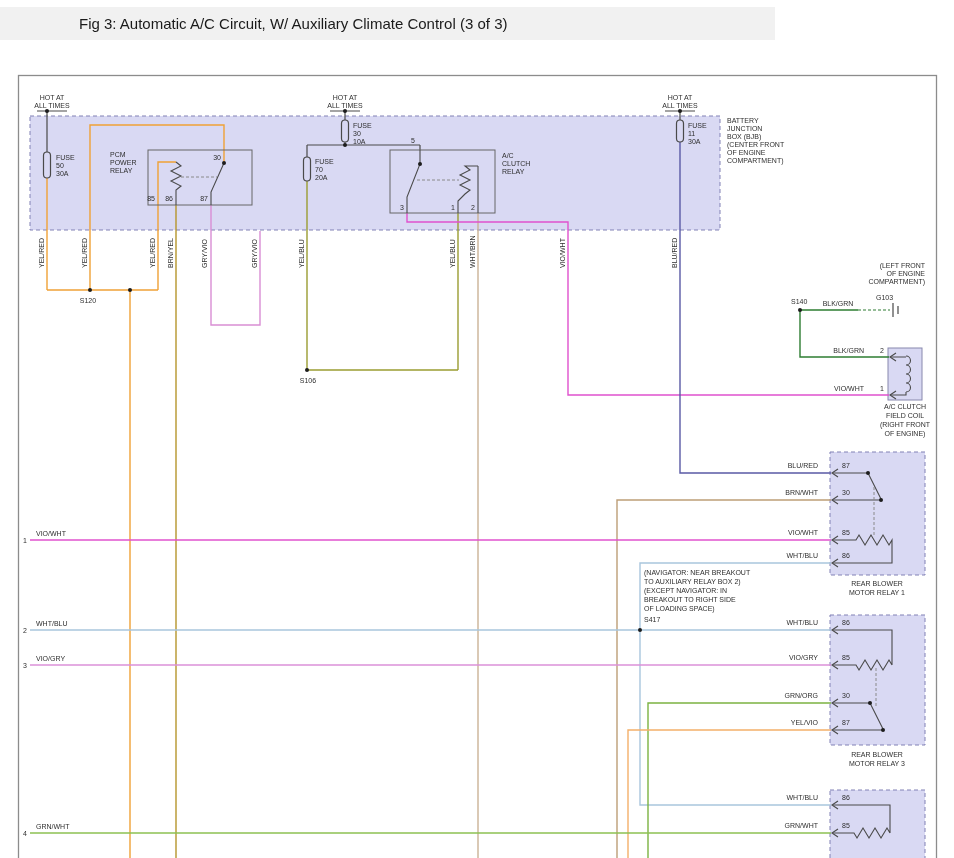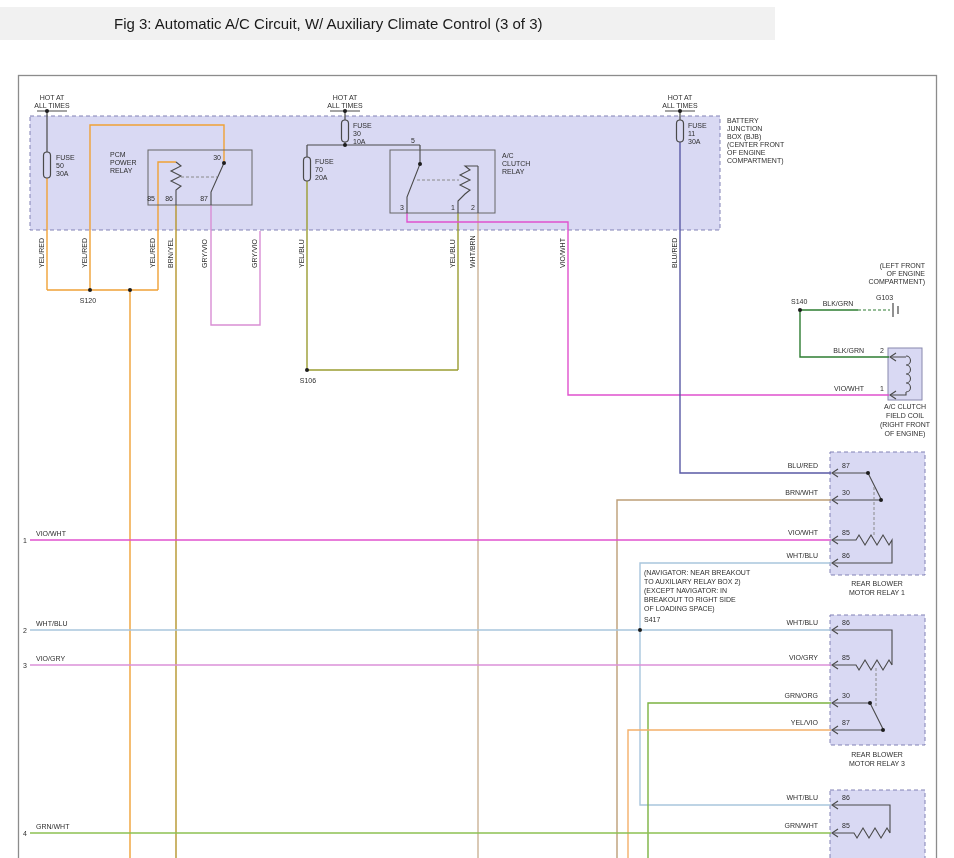--- a/index.html
+++ b/index.html
@@ -1,19 +1,19 @@
 <!DOCTYPE html>
 <html><head>
 <meta charset="utf-8">
 <style>
   *{margin:0;padding:0;box-sizing:border-box}
   html,body{width:954px;height:858px;background:#fff;overflow:hidden;position:relative;
     font-family:"Liberation Sans",sans-serif}
   .titlebar{position:absolute;left:0;top:7px;width:775px;height:33px;background:#f1f1f1;
-    display:flex;align-items:center;padding-left:114px}
+    display:flex;align-items:center;padding-left:79px}
   .titlebar span{font-size:15px;color:#1a1a1a;white-space:nowrap}
   svg{position:absolute;left:0;top:0}
   svg text{font-family:"Liberation Sans",sans-serif;font-size:7px;fill:#2e2e2e}
   .e{text-anchor:end}.m{text-anchor:middle}
   .wire{fill:none;stroke-width:1.4}
   .int{fill:none;stroke:#4a4a4a;stroke-width:1.1}
   .thin{fill:none;stroke:#4a4a4a;stroke-width:1.2}
   .dsh{fill:none;stroke:#8a8a8a;stroke-width:1;stroke-dasharray:3,2}
   .gdsh{fill:none;stroke:#2e7d32;stroke-width:1.2;stroke-dasharray:3,2}
   .box{fill:#d9d9f3;stroke:#8181b5;stroke-width:1;stroke-dasharray:4,3}

